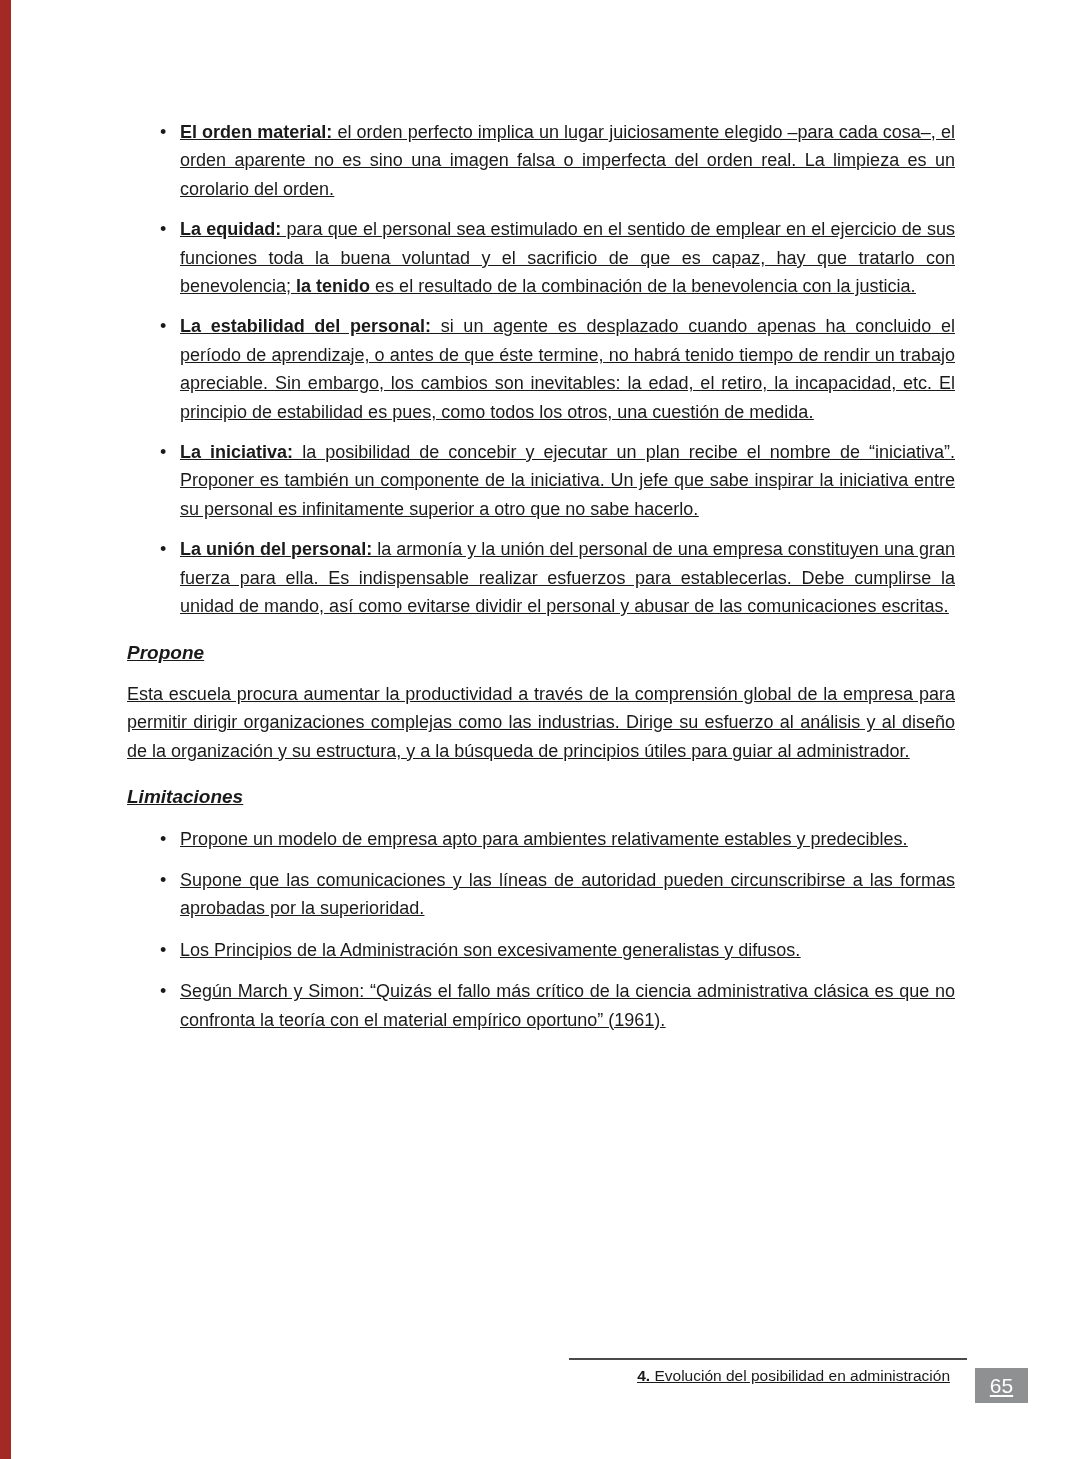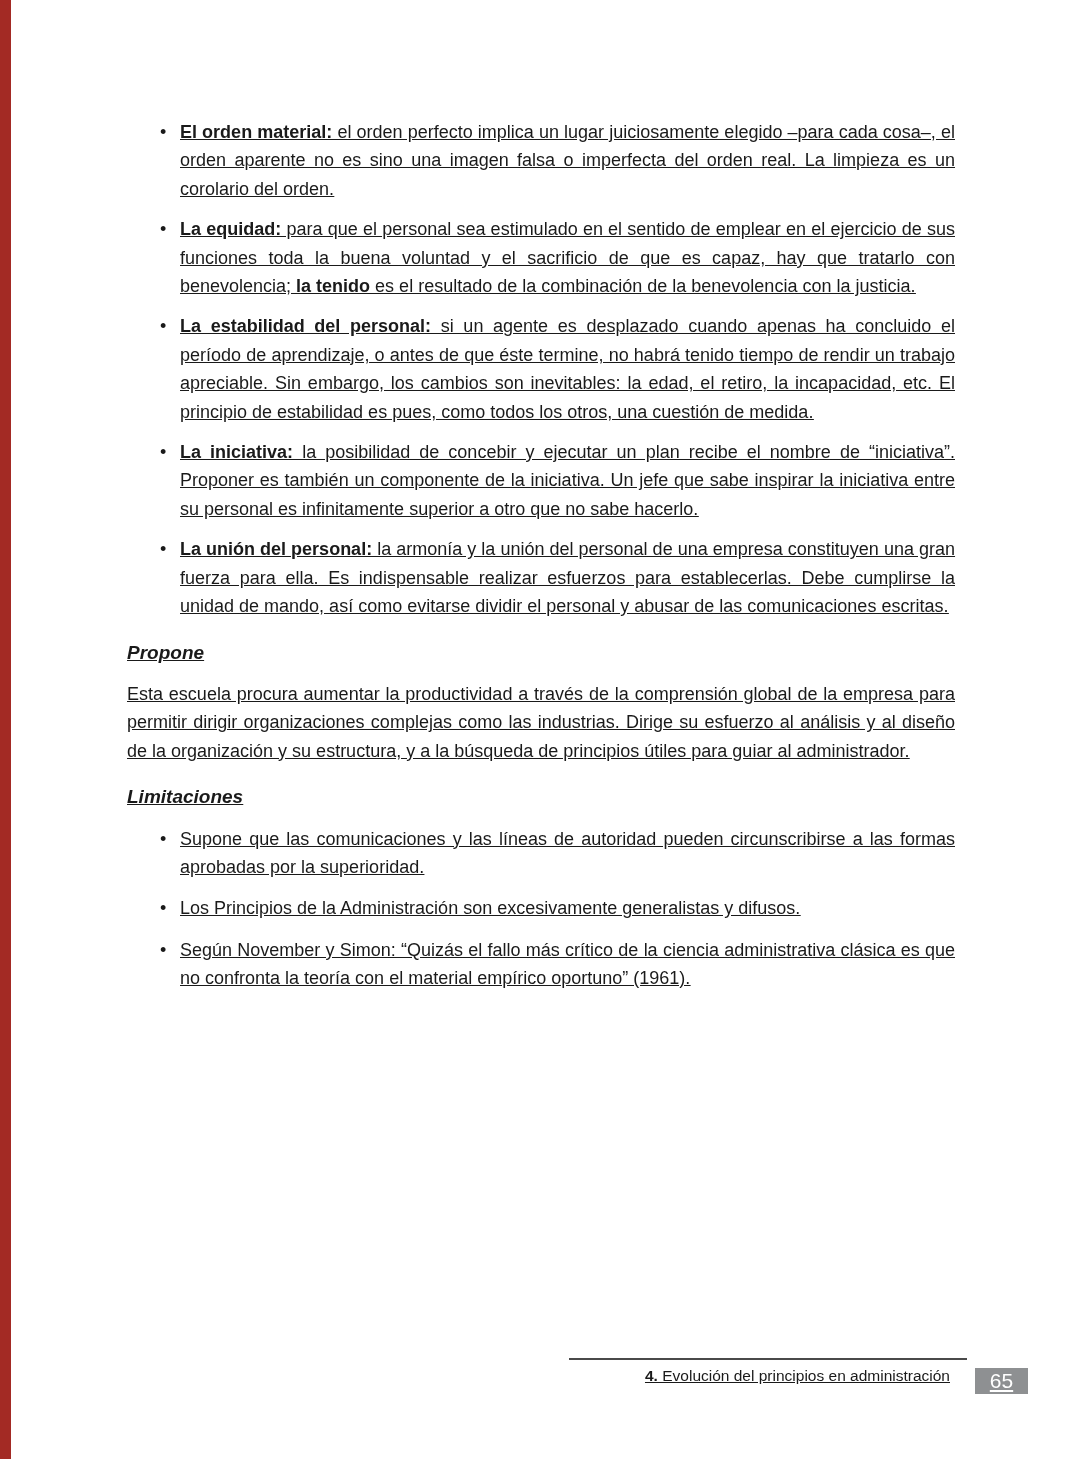--- a/index.html
+++ b/index.html
@@ -80,21 +80,21 @@
     line-height: 22px;
     white-space: nowrap;
     color: #1a1a1a;
   }
   .footer-num { font-weight: bold; }
   .page-num-box {
     position: absolute;
     top: 1368px;
     right: 52px;
     width: 53px;
-    height: 26px;
+    height: 35px;
     display: flex;
     align-items: center;
     justify-content: center;
     font-size: 21px;
     color: #ffffff;
   }
 </style>
 </head>
 <body>
 
@@ -126,26 +126,27 @@
 
   </div>
 
   <div class="section-heading">Propone</div>
 
   <div class="paragraph">Esta escuela procura aumentar la productividad a través de la comprensión global de la empresa para permitir dirigir organizaciones complejas como las industrias. Dirige su esfuerzo al análisis y al diseño de la organización y su estructura, y a la búsqueda de principios útiles para guiar al administrador.</div>
 
   <div class="section-heading">Limitaciones</div>
 
   <div class="limitations">
+    <div class="limit-item">Propone un modelo de empresa apto para ambientes relativamente estables y predecibles.</div>
     <div class="limit-item">Supone que las comunicaciones y las líneas de autoridad pueden circunscribirse a las formas aprobadas por la superioridad.</div>
     <div class="limit-item">Los Principios de la Administración son excesivamente generalistas y difusos.</div>
-    <div class="limit-item">Según November y Simon: “Quizás el fallo más crítico de la ciencia administrativa clásica es que no confronta la teoría con el material empírico oportuno” (1961).</div>
+    <div class="limit-item">Según March y Simon: “Quizás el fallo más crítico de la ciencia administrativa clásica es que no confronta la teoría con el material empírico oportuno” (1961).</div>
   </div>
 
 </div>
 
 <div class="footer-rule"></div>
 
 <div class="footer-caption">
-  <span class="footer-num">4.</span><span> Evolución del principios en administración</span>
+  <span class="footer-num">4.</span><span> Evolución del posibilidad en administración</span>
 </div>
 
 <div class="page-num-box" style="background: rgb(142, 144, 146);">65</div>
 
 </body></html>

